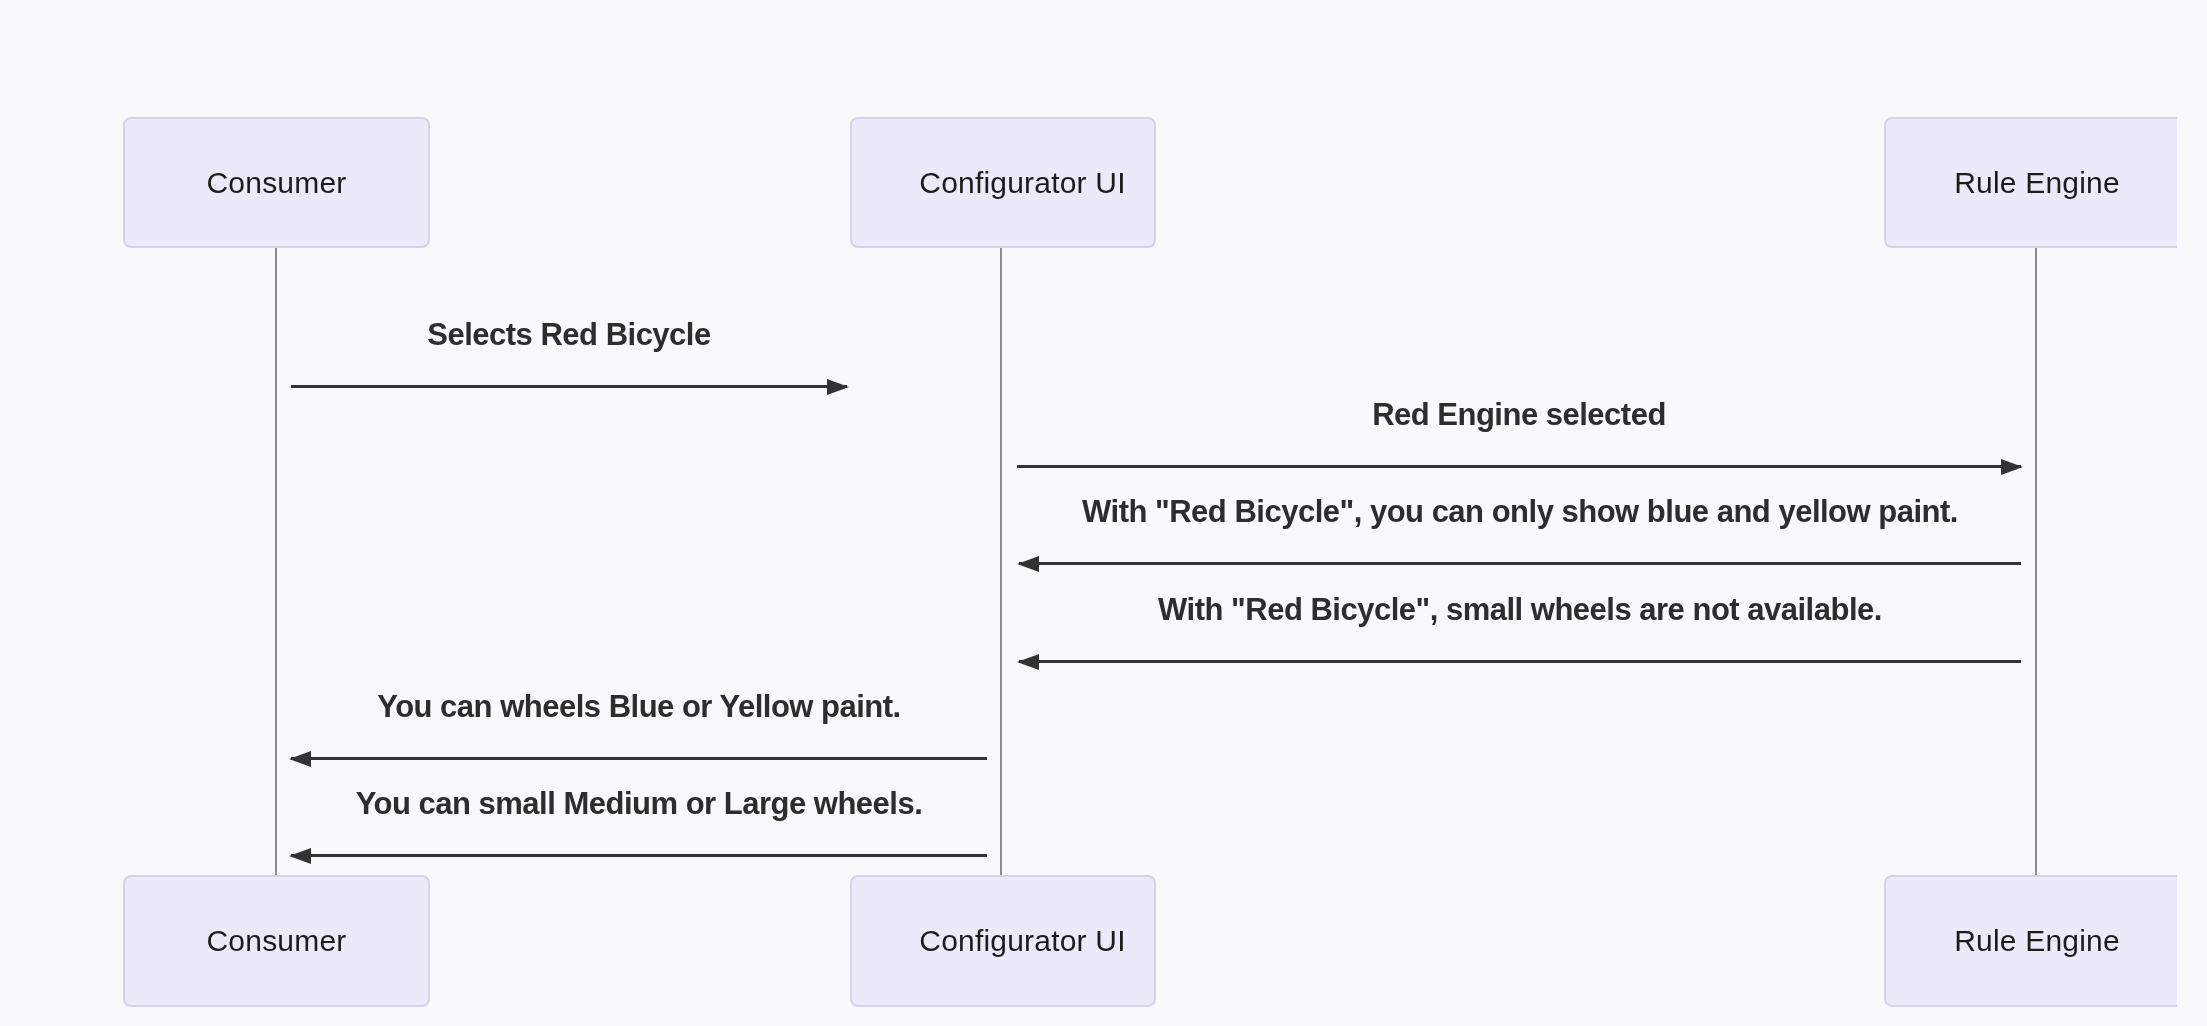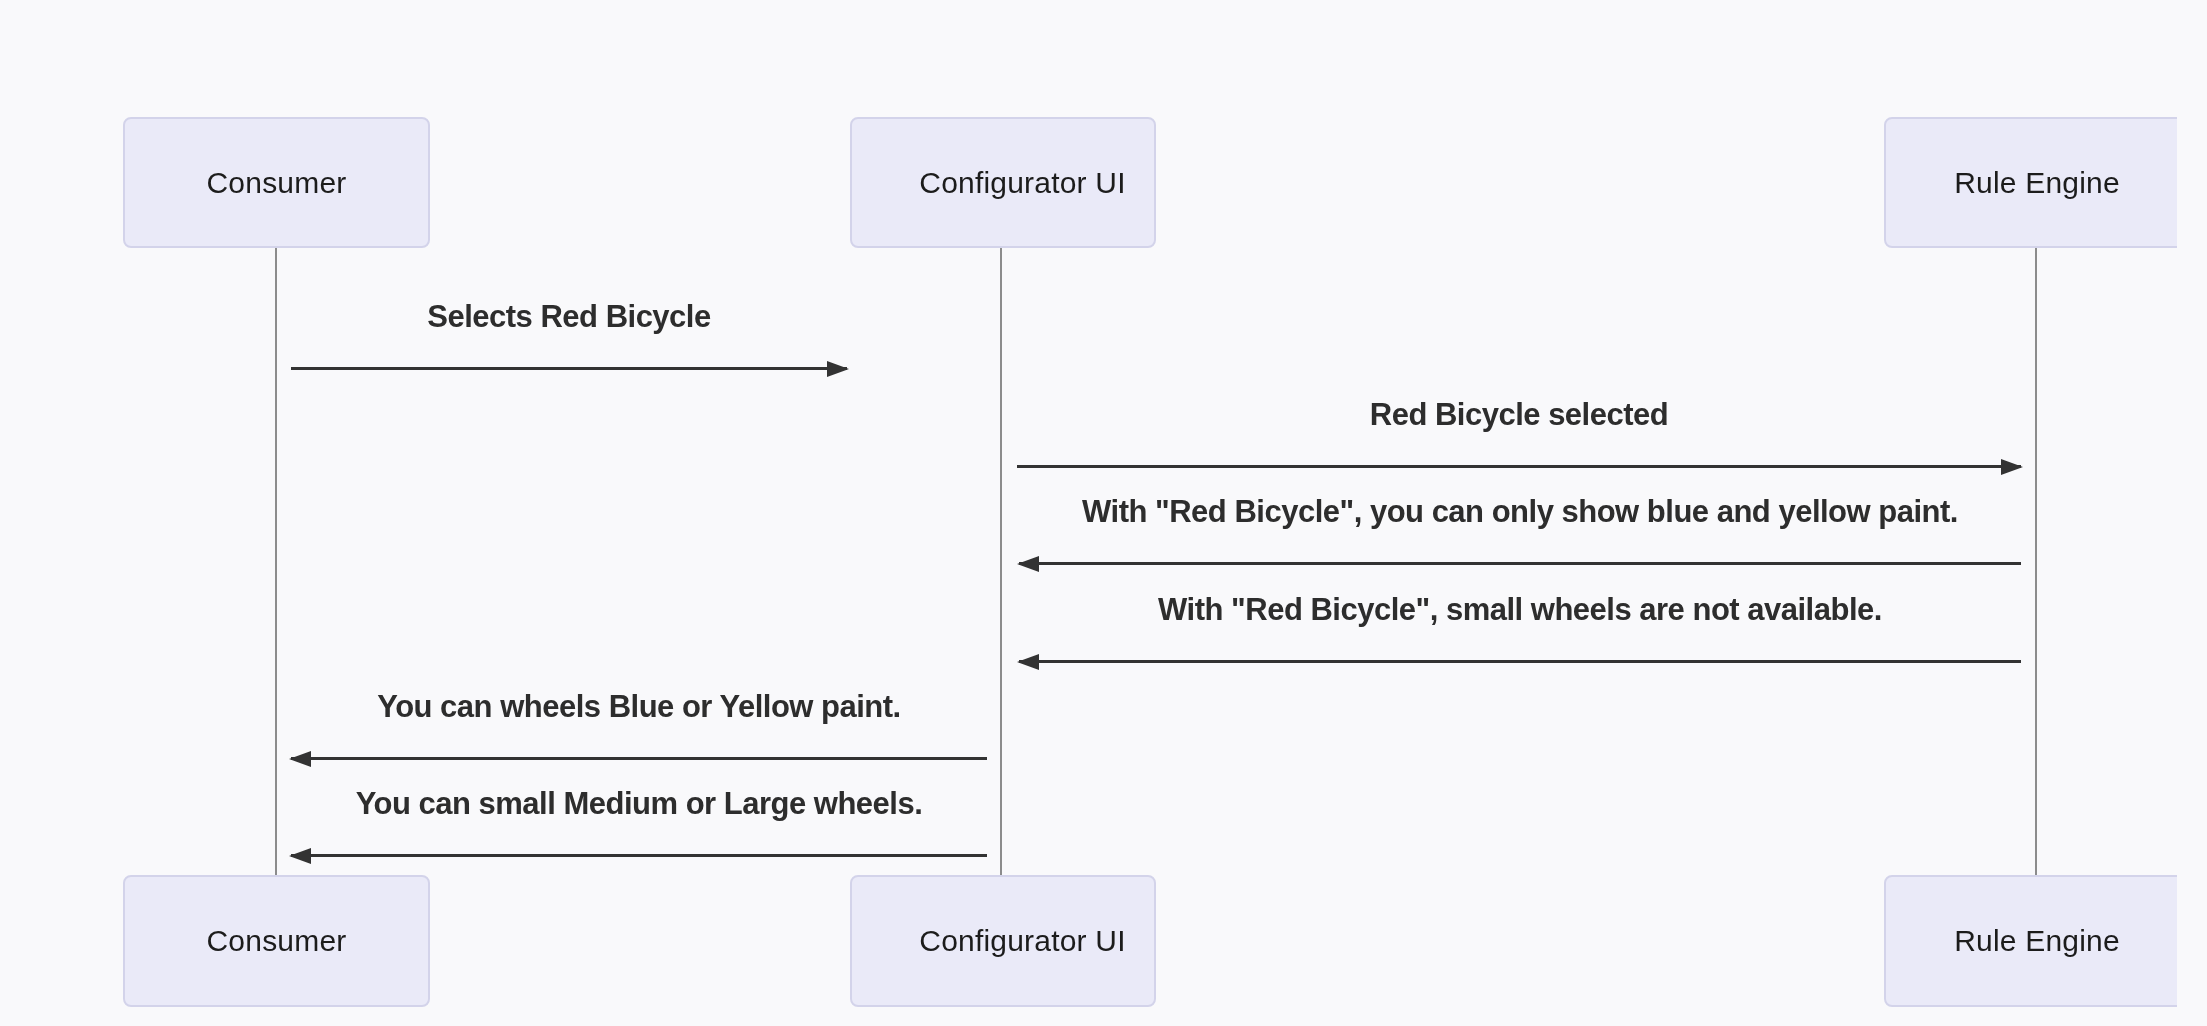--- a/index.html
+++ b/index.html
@@ -92,21 +92,21 @@
     position: absolute;
     left: -2px;
     top: 50%;
     transform: translateY(-50%);
     width: 0; height: 0;
     border-top: 8px solid transparent;
     border-bottom: 8px solid transparent;
     border-right: 22px solid var(--arrow);
   }
   
-  .message.m1 { left: 216px; top: 237px; width: 586px; }
+  .message.m1 { left: 216px; top: 255px; width: 586px; }
   .message.m2 { left: 942px; top: 335px; width: 1034px; }
   .message.m3 { left: 944px; top: 432px; width: 1032px; }
   .message.m4 { left: 944px; top: 530px; width: 1032px; }
   .message.m5 { left: 216px; top: 627px; width: 726px; }
   .message.m6 { left: 216px; top: 724px; width: 726px; }
 </style>
 </head>
 <body>
 
 <div class="canvas">
@@ -127,21 +127,21 @@
 
   <div class="message m1 dir-right">
     <div class="msg-label">
       <span>Selects Red Bicycle</span>
     </div>
     <div class="msg-line"></div>
   </div>
 
   <div class="message m2 dir-right">
     <div class="msg-label">
-      <span>Red Bicycle selected</span>
+      <span>Red Engine selected</span>
     </div>
     <div class="msg-line"></div>
   </div>
 
   <div class="message m3 dir-left">
     <div class="msg-label">
       <span>With "Red Bicycle", you can only show blue and yellow paint.</span>
     </div>
     <div class="msg-line"></div>
   </div>

